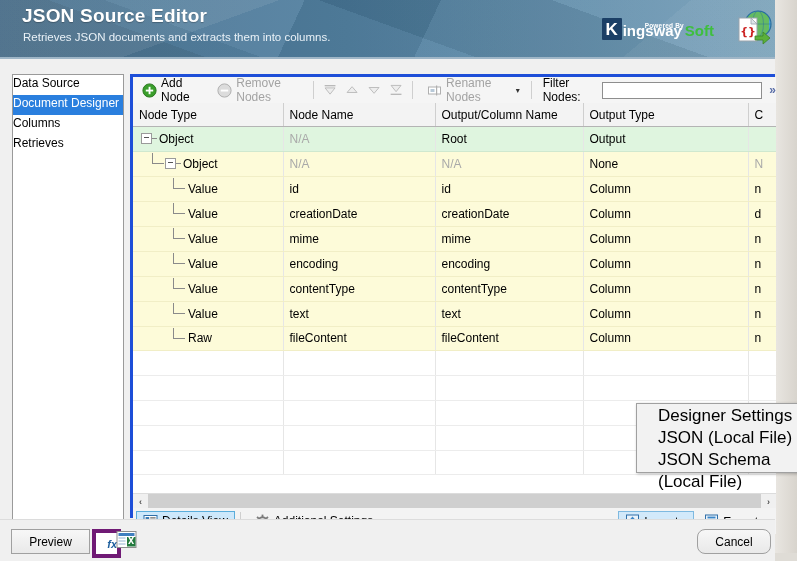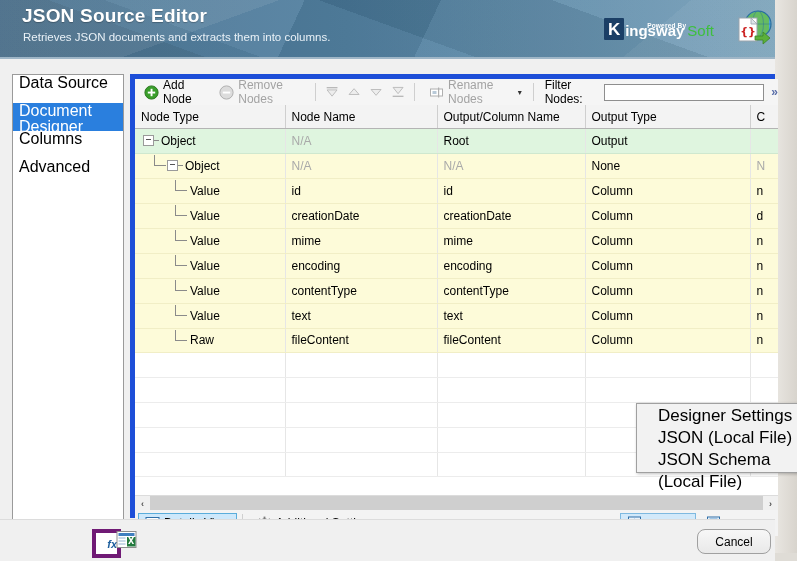--- a/index.html
+++ b/index.html
@@ -38,33 +38,33 @@
   .banner-sub{position:absolute;left:23px;top:31px;font-size:11.5px;color:#e9f1f7;z-index:3;}
   .banner-bottomline{position:absolute;left:0;top:57px;width:775px;height:2px;background:#9fb6c7;}
 
   
   .logo{position:absolute;right:83px;top:14px;height:30px;z-index:4;display:flex;align-items:center;}
   .logo-k{width:20px;height:22px;background:#1b3f66;color:#fff;font-weight:bold;font-size:17px;
      display:flex;align-items:center;justify-content:center;line-height:1;border-radius:1px;}
   .logo-txt{margin-left:1px;position:relative;top:2px;}
   .logo-powered{position:absolute;left:22px;top:-1px;font-size:6.5px;font-weight:bold;color:#ffffff;letter-spacing:.2px;}
   .logo-ingsway{font-size:15px;font-weight:bold;color:#ffffff;line-height:1;}
-  .logo-soft{font-size:15px;font-weight:normal;color:#3ebf3e;line-height:1;margin-left:3px;}
+  .logo-soft{font-size:15px;font-weight:bold;color:#3ebf3e;line-height:1;margin-left:3px;}
 
   .globe-icon{position:absolute;right:22px;top:8px;width:44px;height:40px;z-index:4;}
 
   
   .leftnav{position:absolute;left:12px;top:74px;width:110px;height:444px;
     background:#ffffff;border:1px solid #9a9a9a;}
-  .nav-item{height:28px;line-height:16px;padding-left:6px;font-size:16px;color:#000;cursor:default;}
+  .nav-item{height:20px;line-height:16px;padding-left:0;font-size:12px;color:#000;cursor:default;}
   .nav-item.sel{background:#2a7fde;color:#ffffff;}
 
   
   .panel{position:absolute;left:130px;top:74px;width:645px;height:444px;background:#f3f3f3;
-     border:5px solid #1d4ed8;box-sizing:border-box;}
+     border:3px solid #1d4ed8;box-sizing:border-box;}
 
   
   .toolbar{position:absolute;left:0;top:0;width:643px;height:26px;background:#f5f5f5;
      border-bottom:1px solid #d6d6d6;display:flex;align-items:center;}
   .tb-btn{display:flex;align-items:center;height:22px;padding:0 6px;margin-left:3px;font-size:12px;color:#000;cursor:default;}
   .tb-btn.dis{color:#a3a3a3;}
   .tb-sep{width:1px;height:18px;background:#cfcfcf;margin:0 5px;}
   .ico{width:15px;height:15px;margin-right:4px;flex:0 0 auto;}
   .sortico{width:17px;height:16px;margin:0 4px;}
   .filter-lab{font-size:12px;margin-left:6px;margin-right:3px;}
@@ -167,21 +167,21 @@
     <div class="nav-item">
       <span>Data Source</span>
     </div>
     <div class="nav-item sel">
       <span>Document Designer</span>
     </div>
     <div class="nav-item">
       <span>Columns</span>
     </div>
     <div class="nav-item">
-      <span>Advanced</span>
+      <span>Retrieves</span>
     </div>
   </div>
 
   <div class="panel">
 
     <div class="toolbar">
       <div class="tb-btn">
         <svg class="ico" viewBox="0 0 15 15">
           <circle cx="7.5" cy="7.5" r="6.6" fill="#3a9e2b" stroke="#2c7a20" stroke-width="1"></circle>
           <rect x="3.8" y="6.6" width="7.4" height="1.9" fill="#fff"></rect>
@@ -465,20 +465,23 @@
     </div>
     <div class="ctx-item">
       <span>JSON (Local File)</span>
     </div>
     <div class="ctx-item">
       <span>JSON Schema (Local File)</span>
     </div>
   </div>
 
   <div class="dlg-foot">
+    <div class="btn btn-preview">
+      <span>Preview</span>
+    </div>
     <div class="fxbtn">
       <span>fx</span>
     </div>
     <svg class="xlbtn" viewBox="0 0 22 21">
       <rect x="1" y="2.5" width="19" height="16" fill="#ffffff" stroke="#8e8e8e" stroke-width="1"></rect>
       <rect x="2.5" y="4" width="16" height="3" fill="#3f7fbf"></rect>
       <rect x="2.5" y="8" width="7" height="2" fill="#c9d9e8"></rect>
       <rect x="2.5" y="11" width="7" height="2" fill="#c9d9e8"></rect>
       <rect x="2.5" y="14" width="7" height="2" fill="#c9d9e8"></rect>
       <rect x="11" y="8" width="8.5" height="9.5" fill="#237a3e"></rect>

